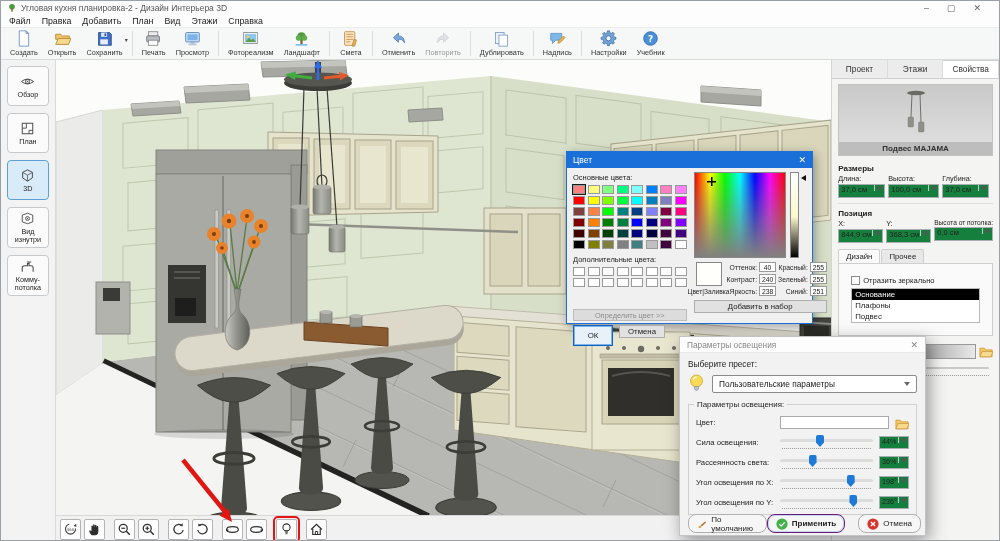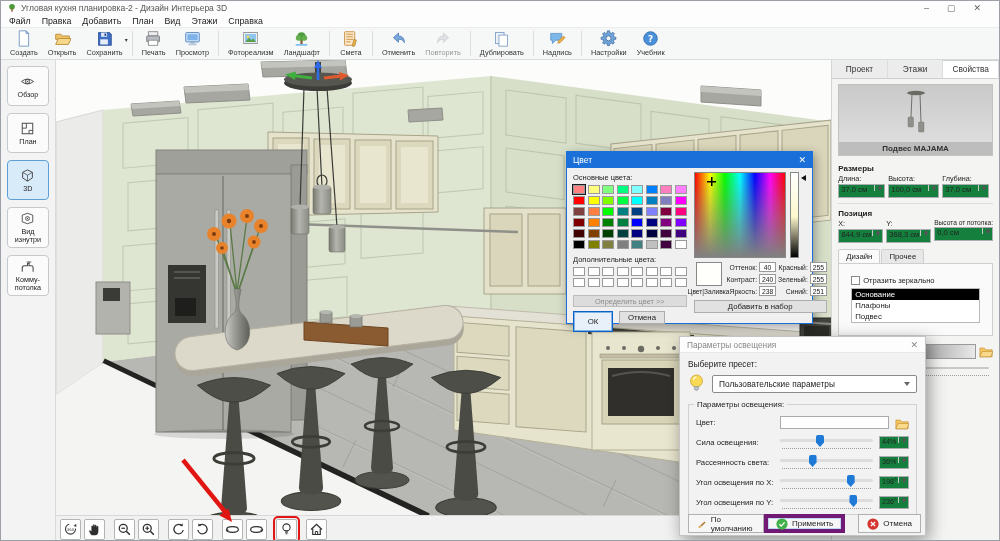--- a/index.html
+++ b/index.html
@@ -77,21 +77,21 @@
 .dlg{position:absolute}
 .color-dlg{left:565px;top:150px;width:247px;height:173px;background:#f0f0f0;border:1px solid #1a70d8;z-index:10;box-shadow:2px 3px 10px rgba(0,0,0,.35)}
 .cd-title{height:16px;background:#1a70d8;color:#fff;display:flex;align-items:center;padding:0 6px;font-size:8.5px}
 .cd-close{margin-left:auto;font-size:9px}
 .cd-body{display:flex;padding:4px 6px 0;gap:7px}
 .cd-left{width:116px}
 .cd-label{font-size:7.5px;margin:1px 0 3px;color:#222}
 .swatch-grid{display:grid;grid-template-columns:repeat(8,12px);grid-auto-rows:9px;gap:2px 2.5px}
 .swatch{border:1px solid #9a9a9a;background:#fff}
 .swatch.selected{outline:1.5px solid #1a1a1a}
-.cd-define{margin-top:8px;height:12px;background:#dcdcdc;border:1px solid #bdbdbd;color:#8d8d8d;font-size:7.4px;display:flex;align-items:center;justify-content:center}
+.cd-define{margin-top:22px;height:12px;background:#dcdcdc;border:1px solid #bdbdbd;color:#8d8d8d;font-size:7.4px;display:flex;align-items:center;justify-content:center}
 .cd-okrow{display:flex;gap:6px;margin-top:4px}
 .btn{background:#e1e1e1;border:1px solid #adadad;font-size:7.8px;display:flex;align-items:center;justify-content:center;color:#222}
 .cd-ok{width:40px;height:21px;border:1px solid #0b61c4;box-shadow:inset 0 0 0 1px #7fb4e8;background:#e8f0fa}
 .cd-cancel{width:46px;height:13px}
 .cd-right{flex:1}
 .cd-gradrow{display:flex;gap:4px}
 .cd-grad{position:relative;width:92px;height:86px;border:1px solid #888;background:linear-gradient(to bottom,rgba(128,128,128,0),#808080),linear-gradient(to right,#f00,#ff0,#0f0,#0ff,#00f,#f0f,#f00)}
 .cd-marker{position:absolute;left:14%;top:5%;width:9px;height:9px;background:linear-gradient(#000,#000) center/1.5px 9px no-repeat,linear-gradient(#000,#000) center/9px 1.5px no-repeat}
 .cd-lumwrap{position:relative;width:9px;height:86px}
 .cd-lum{width:9px;height:86px;border:1px solid #888;background:linear-gradient(#fff,#fdf8cc 52%,#000)}
@@ -121,24 +121,24 @@
 .ld-row{display:flex;align-items:center;height:20px}
 .ld-row-label{width:84px;font-size:7.7px;color:#222;white-space:nowrap}
 .ld-colorfield{flex:1;height:13px;background:#fff;border:1px solid #aaa}
 .ld-track{flex:1;position:relative;height:16px}
 .ld-line{position:absolute;top:5px;left:0;right:0;height:3px;background:#dcdcdc;border-radius:2px}
 .ld-thumb{position:absolute;top:1px;width:8px;height:12px;background:#1e7ad6;border-radius:2px;clip-path:polygon(0 0,100% 0,100% 62%,50% 100%,0 62%)}
 .ld-ticks{position:absolute;left:2px;right:2px;top:14px;border-bottom:1px dotted #9a9a9a}
 .ld-spin{width:30px;margin-left:6px;height:13px}
 .ld-spin .spin-val{font-size:7.2px}
 .ld-btnrow{position:absolute;bottom:4px;left:8px;right:4px;display:flex;align-items:center}
-.ld-btn{height:19px;border:1px solid #b0b0b0;background:#f6f6f6;border-radius:0;display:flex;align-items:center;gap:4px;padding:0 8px;font-size:8px}
+.ld-btn{height:19px;border:1px solid #b0b0b0;background:#f6f6f6;border-radius:8px;display:flex;align-items:center;gap:4px;padding:0 8px;font-size:8px}
 .ld-btn .bic{width:12px;height:12px;display:inline-flex}
 .ld-btn .bic svg{width:100%;height:100%}
-.ld-apply{margin-left:auto;border:4px solid #701a75;box-shadow:inset 0 0 0 1px #bcd8f2;font-weight:normal}
+.ld-apply{margin-left:auto;border:1px solid #701a75;box-shadow:inset 0 0 0 1px #bcd8f2;font-weight:bold}
 .ld-cancel{margin-left:13px}
 .menu-item{cursor:default}
 </style>
 </head>
 <body>
 
 <div class="app">
 
   <div class="titlebar">
     <span style="display:inline-flex">

